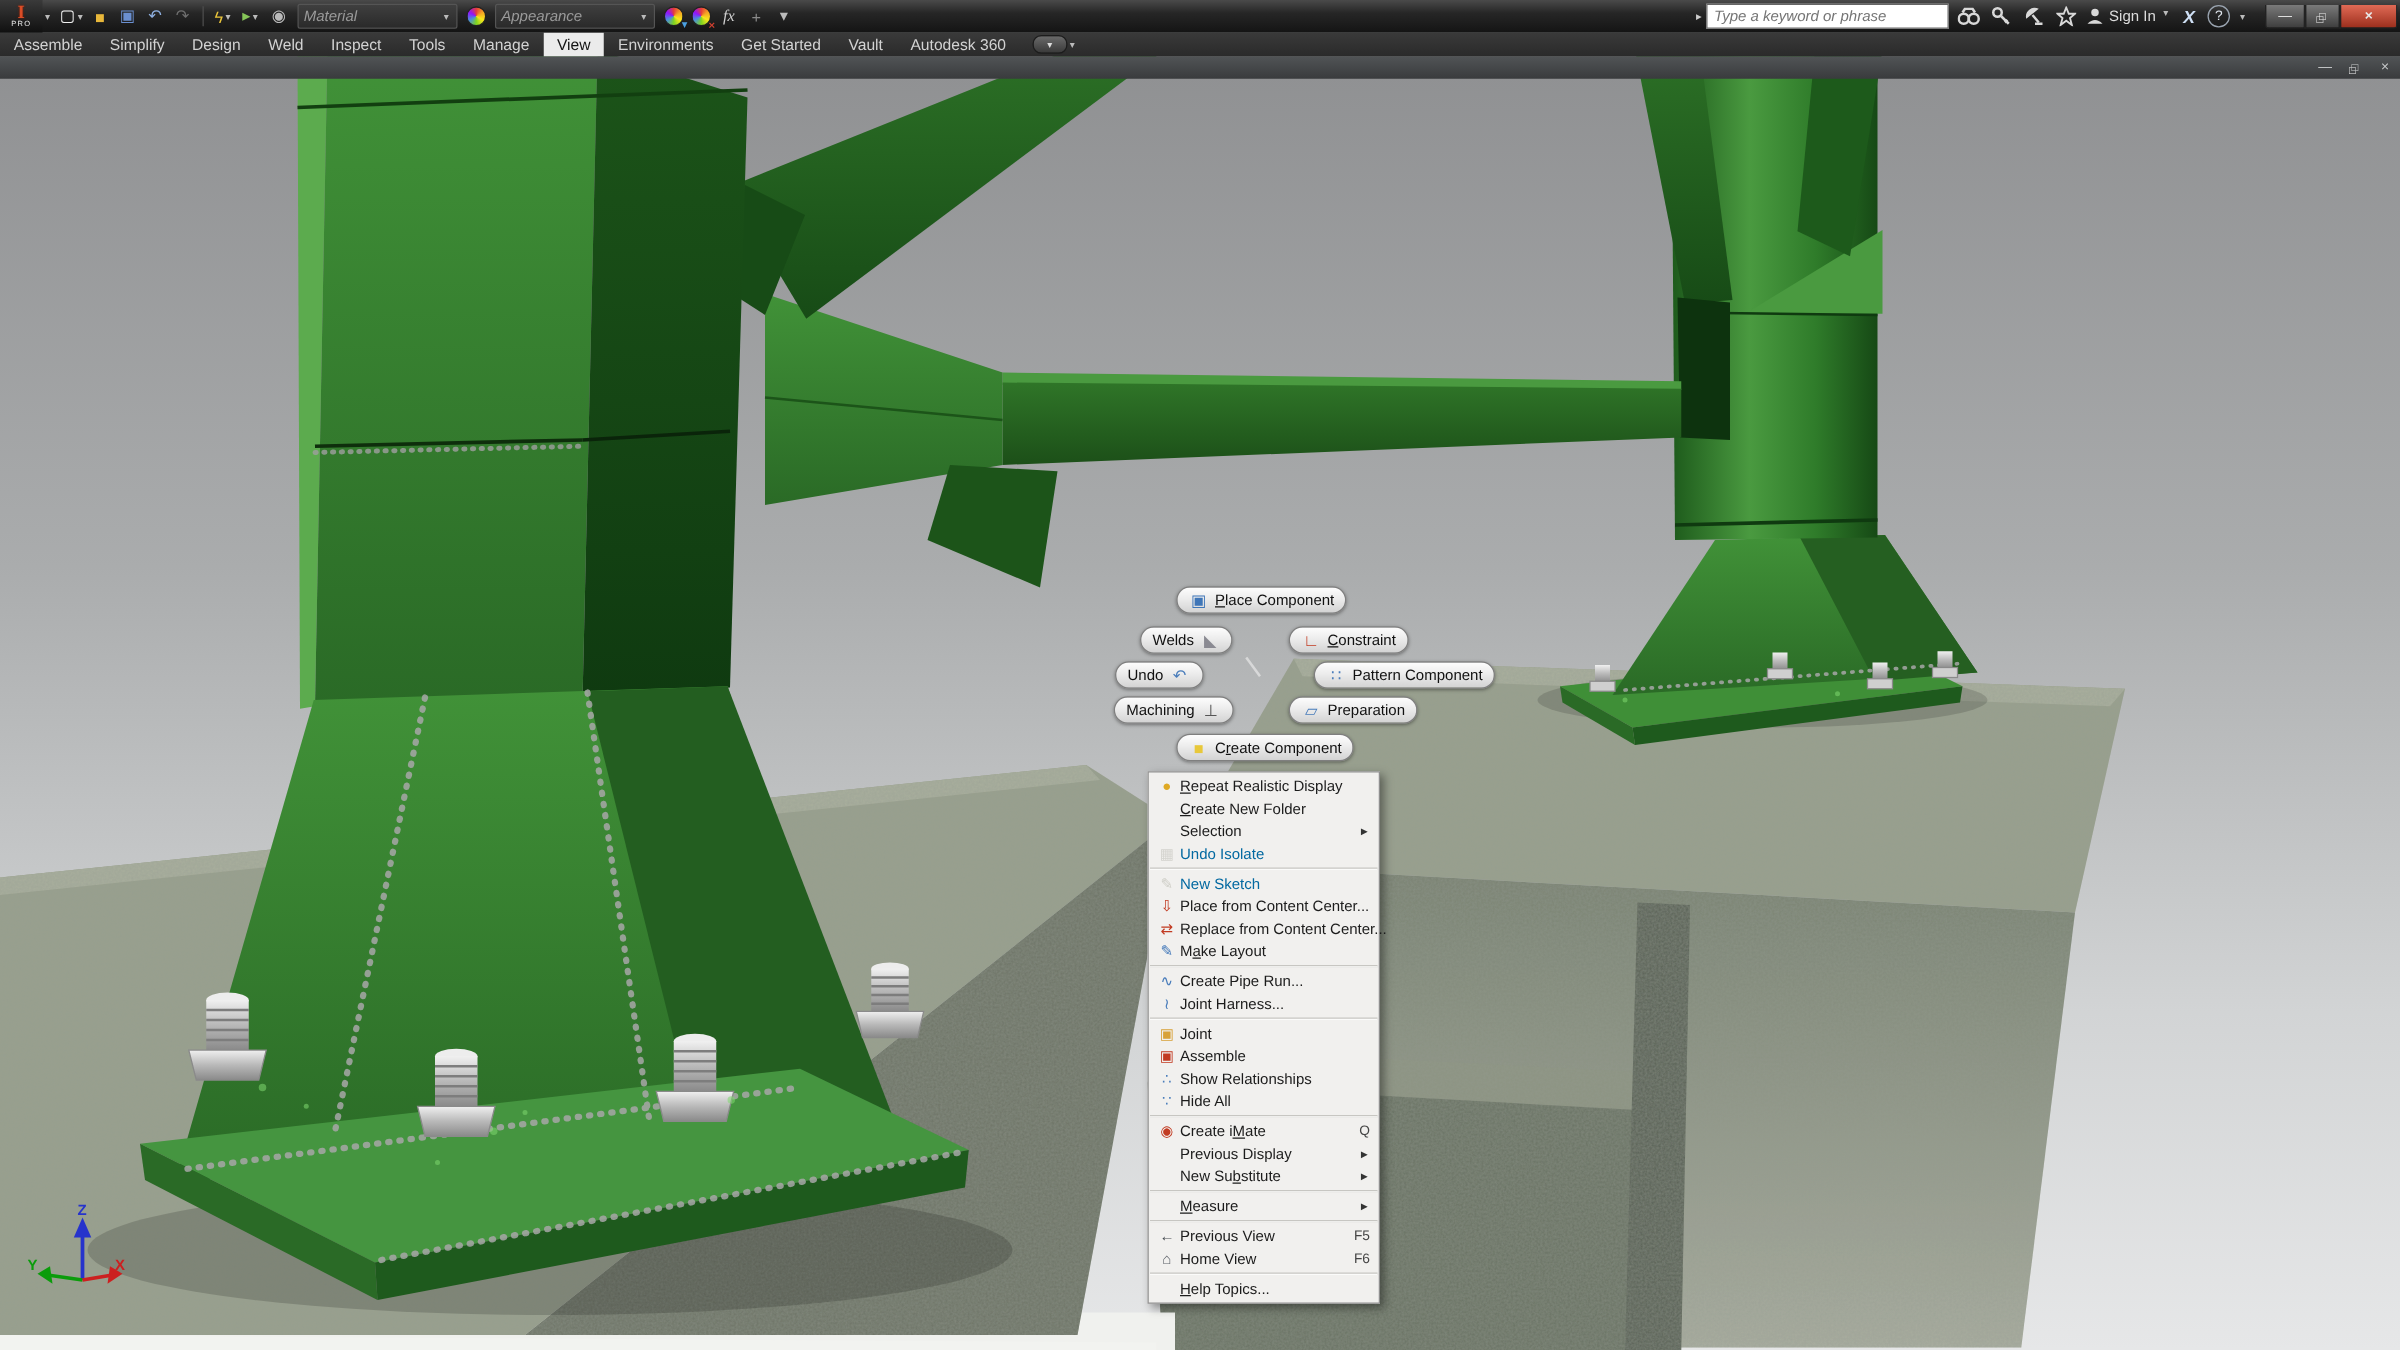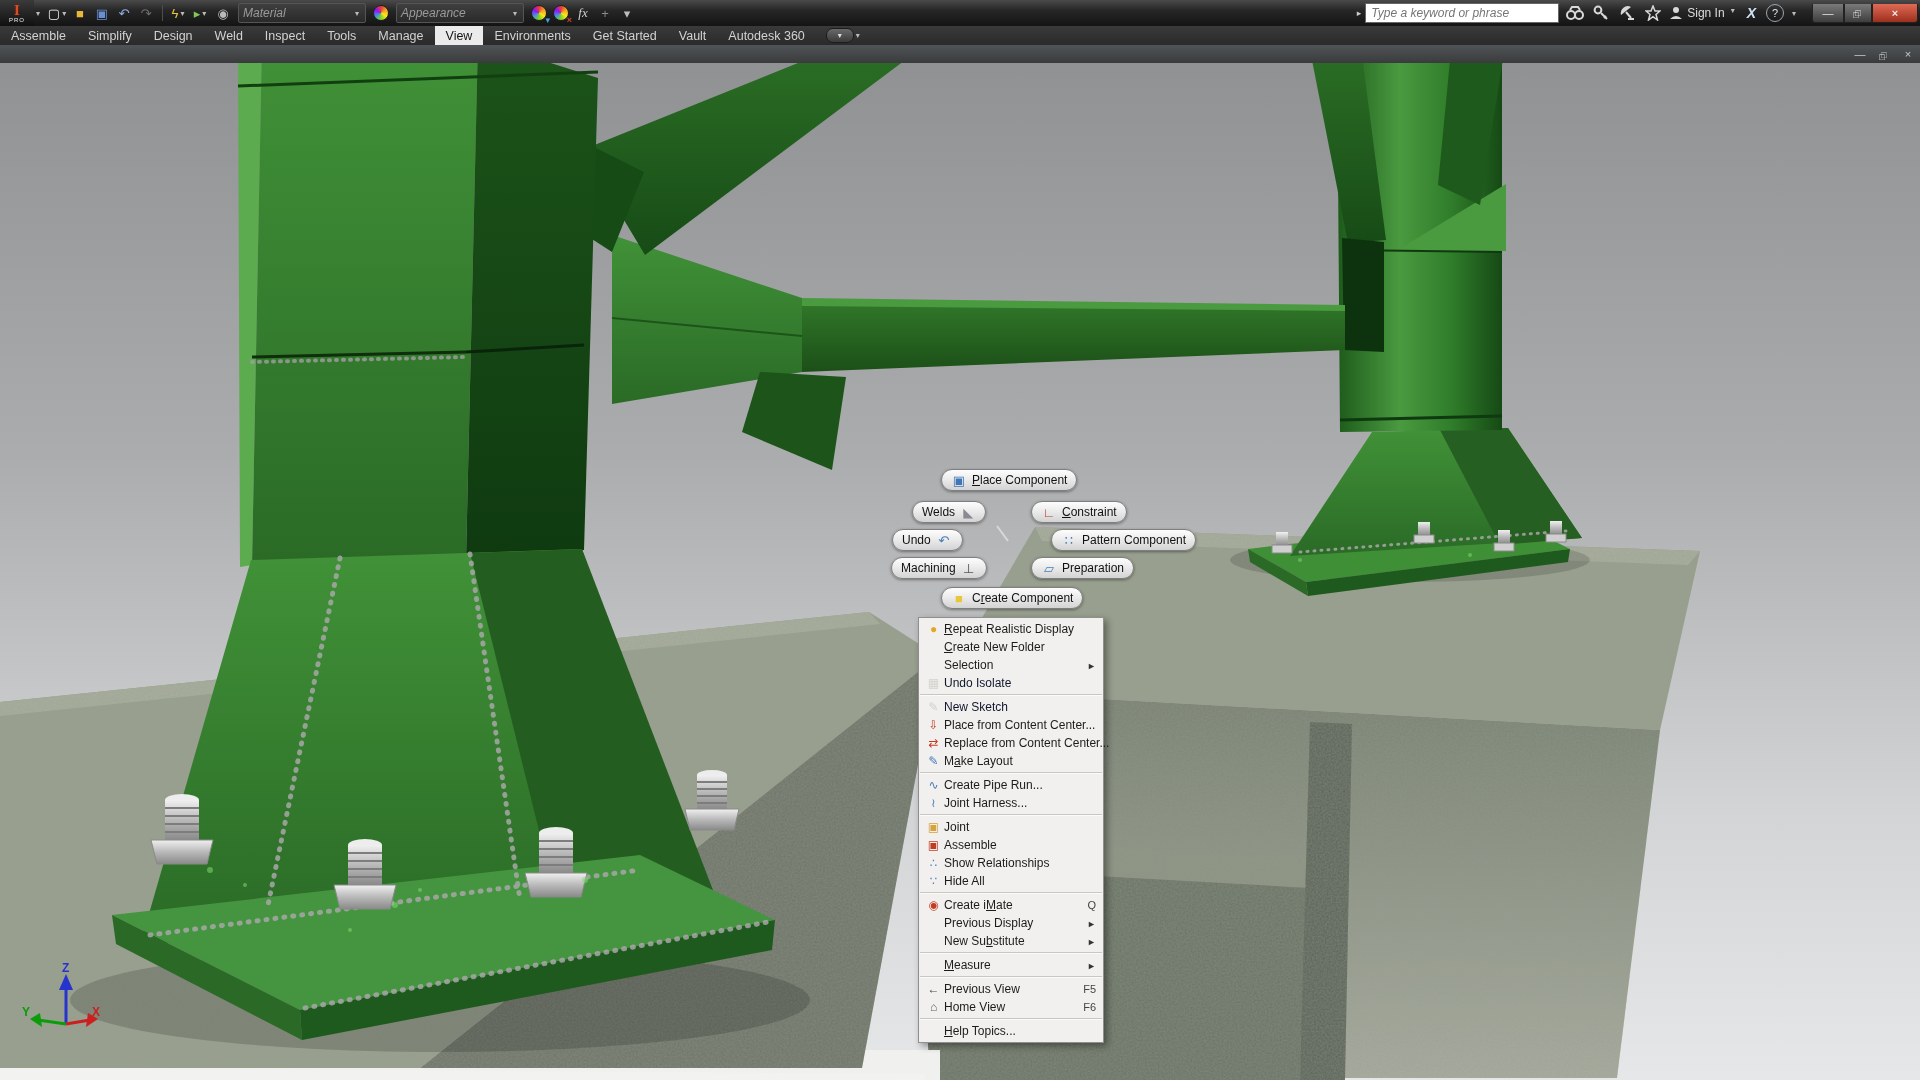--- a/index.html
+++ b/index.html
@@ -74,21 +74,21 @@
     padding:0 9px;font-size:12px;color:#111;z-index:30;box-sizing:border-box;white-space:nowrap;}
   .mmi{font-size:13px;width:16px;text-align:center;line-height:1;}
 
   
   .ctxmenu{position:absolute;background:#f1f0ee;border:1px solid #8f8f8f;
     box-shadow:3px 3px 7px rgba(0,0,0,.4);z-index:31;padding:2px 0;font-size:12px;color:#1c1c1c;}
   .ctxrow{display:flex;align-items:center;height:18px;padding:0 4px 0 4px;}
   .ctxrow .mi-icon{width:21px;font-size:12px;text-align:center;flex:0 0 21px;line-height:1;}
   .ctxrow .mi-label{flex:1;white-space:nowrap;}
   .ctxrow .mi-right{flex:0 0 26px;text-align:right;color:#444;font-size:11px;padding-right:3px;}
-  .ctxrow.disabled .mi-label{color:#0f172a;}
+  .ctxrow.disabled .mi-label{color:#0369a1;}
   .ctxrow.disabled .mi-icon{opacity:.5;}
   .ctxsep{height:1px;background:#c7c6c2;margin:2px 1px;border-bottom:1px solid #fbfbfa;}
   .arrow{font-size:9px;color:#333;}
 
   
   .triad{position:absolute;left:22px;top:962px;z-index:20;}
 </style>
 </head>
 <body>
 

